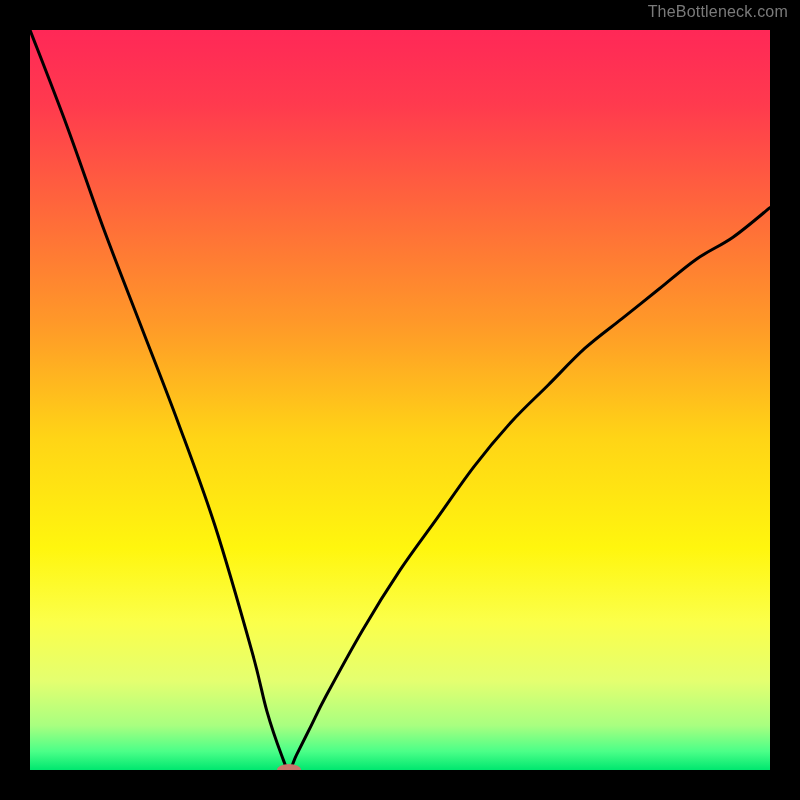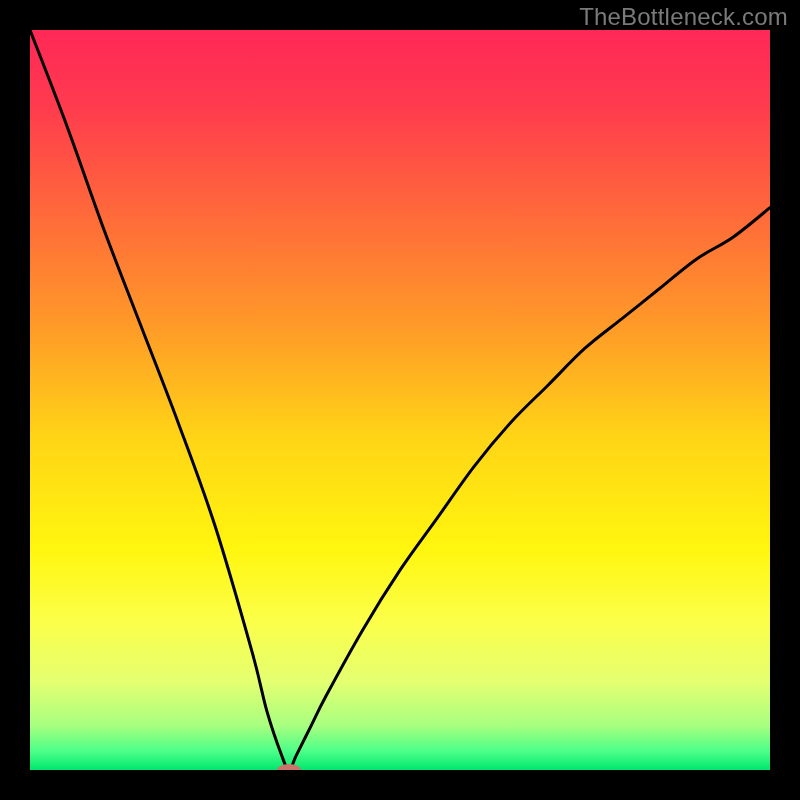--- a/index.html
+++ b/index.html
@@ -23,21 +23,21 @@
     top: 30px;
     left: 30px;
     width: 740px;
     height: 740px;
   }
   .watermark {
     position: absolute;
     top: 3px;
     right: 12px;
     color: #7a7a7a;
-    font-size: 24px;
+    font-size: 16px;
     font-weight: 400;
     letter-spacing: 0.2px;
   }
   svg { display: block; }
 </style>
 </head>
 <body>
 
 <div class="frame">
 

